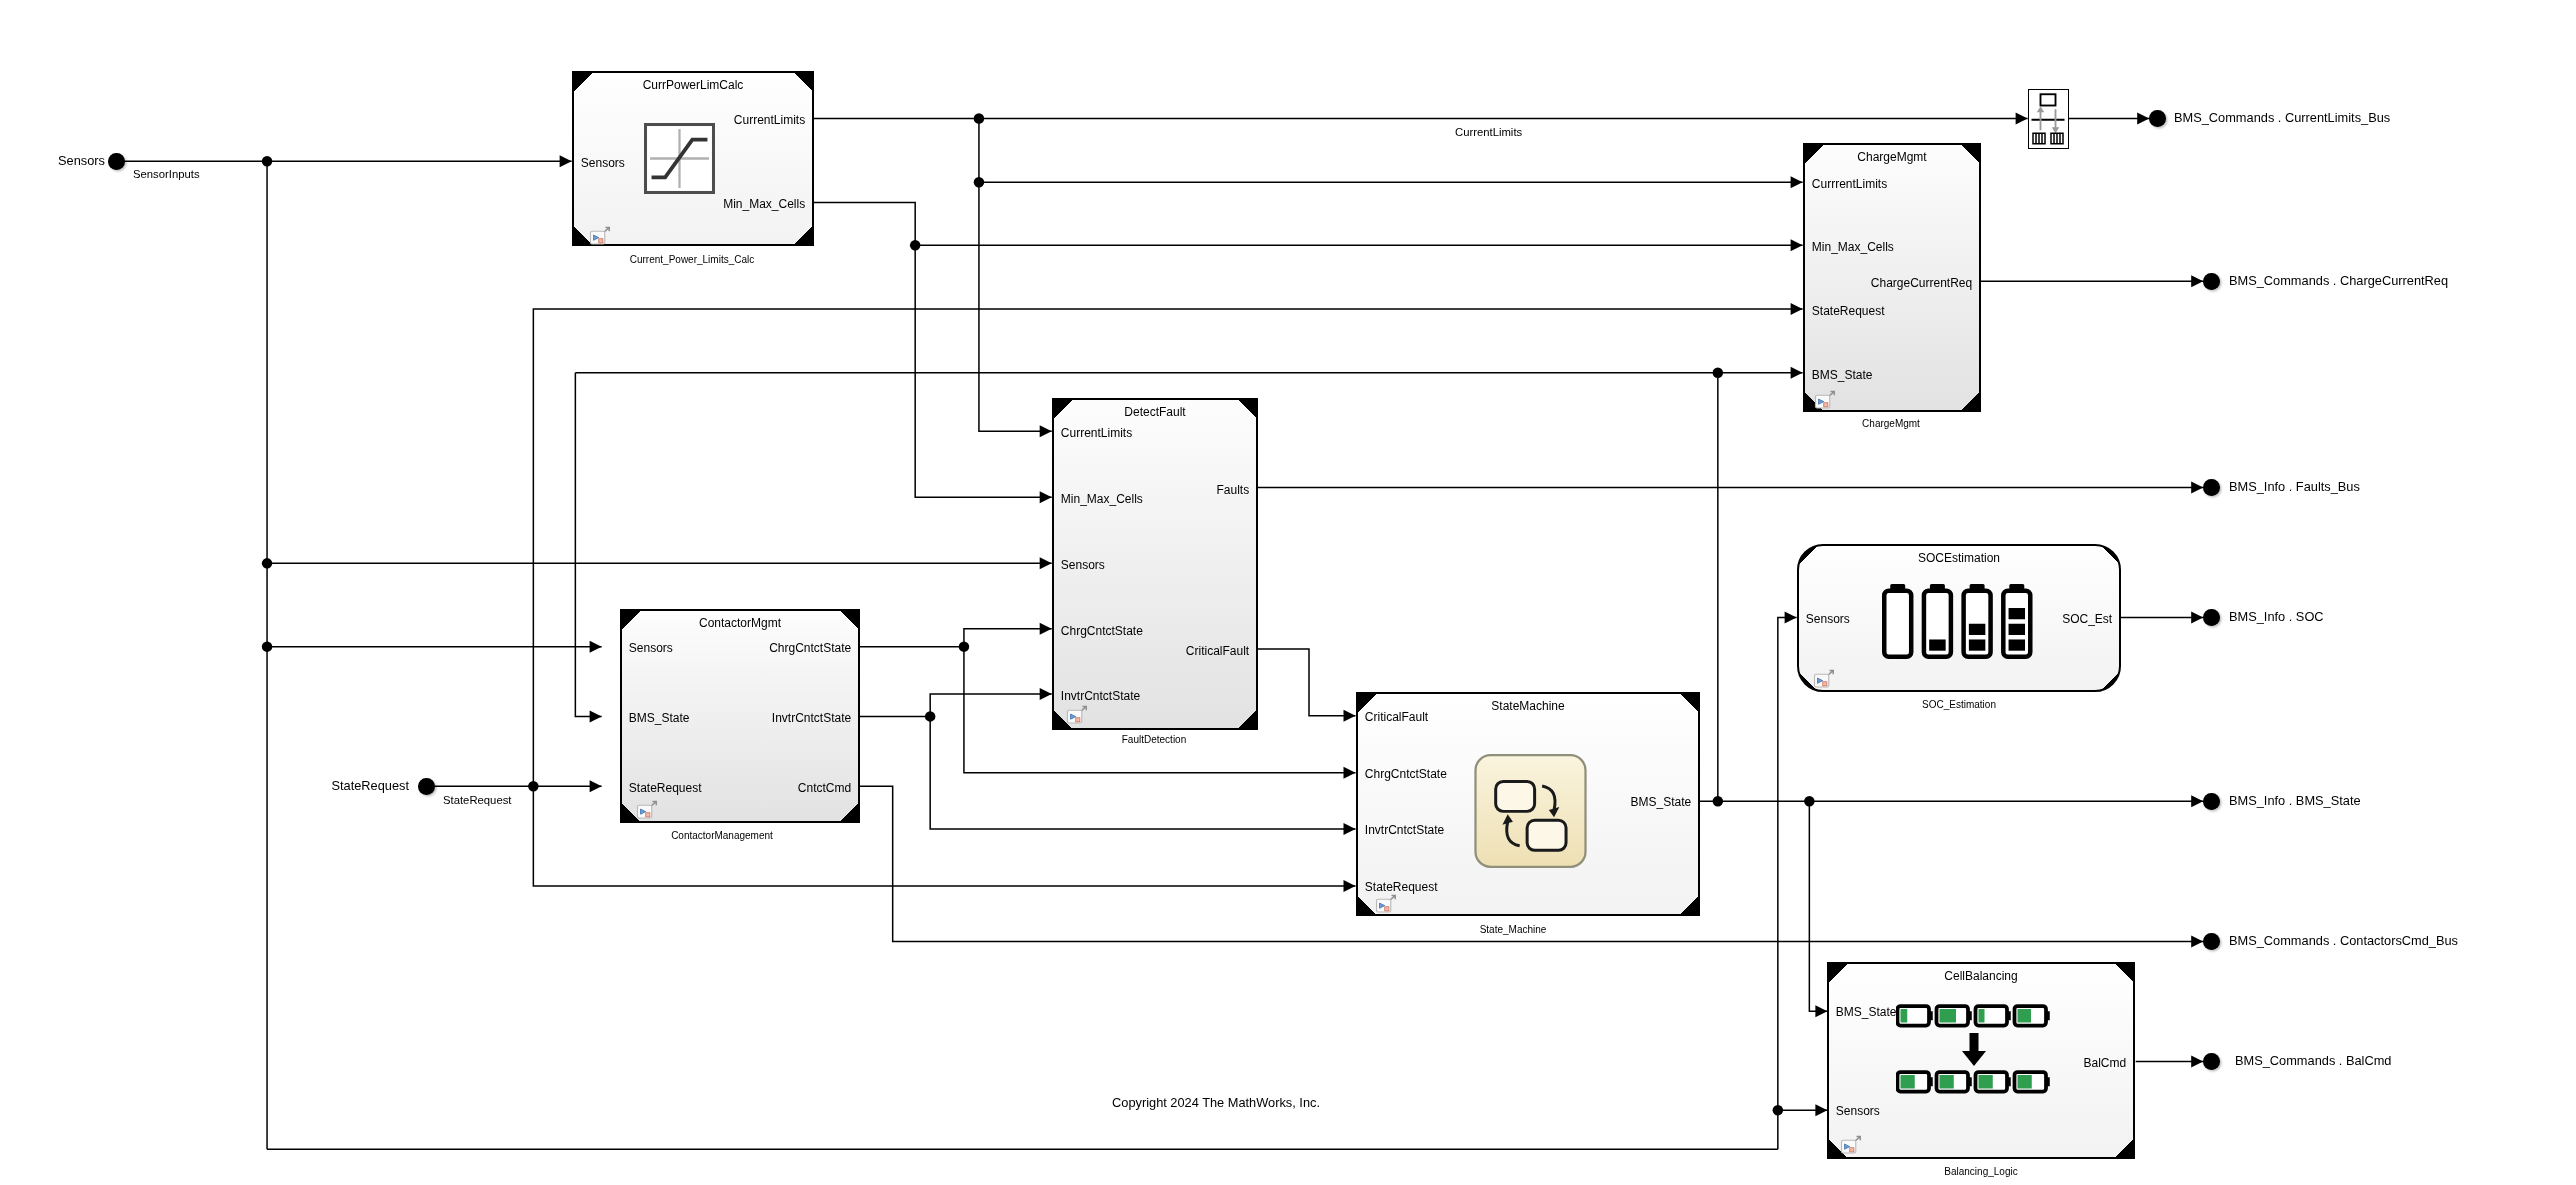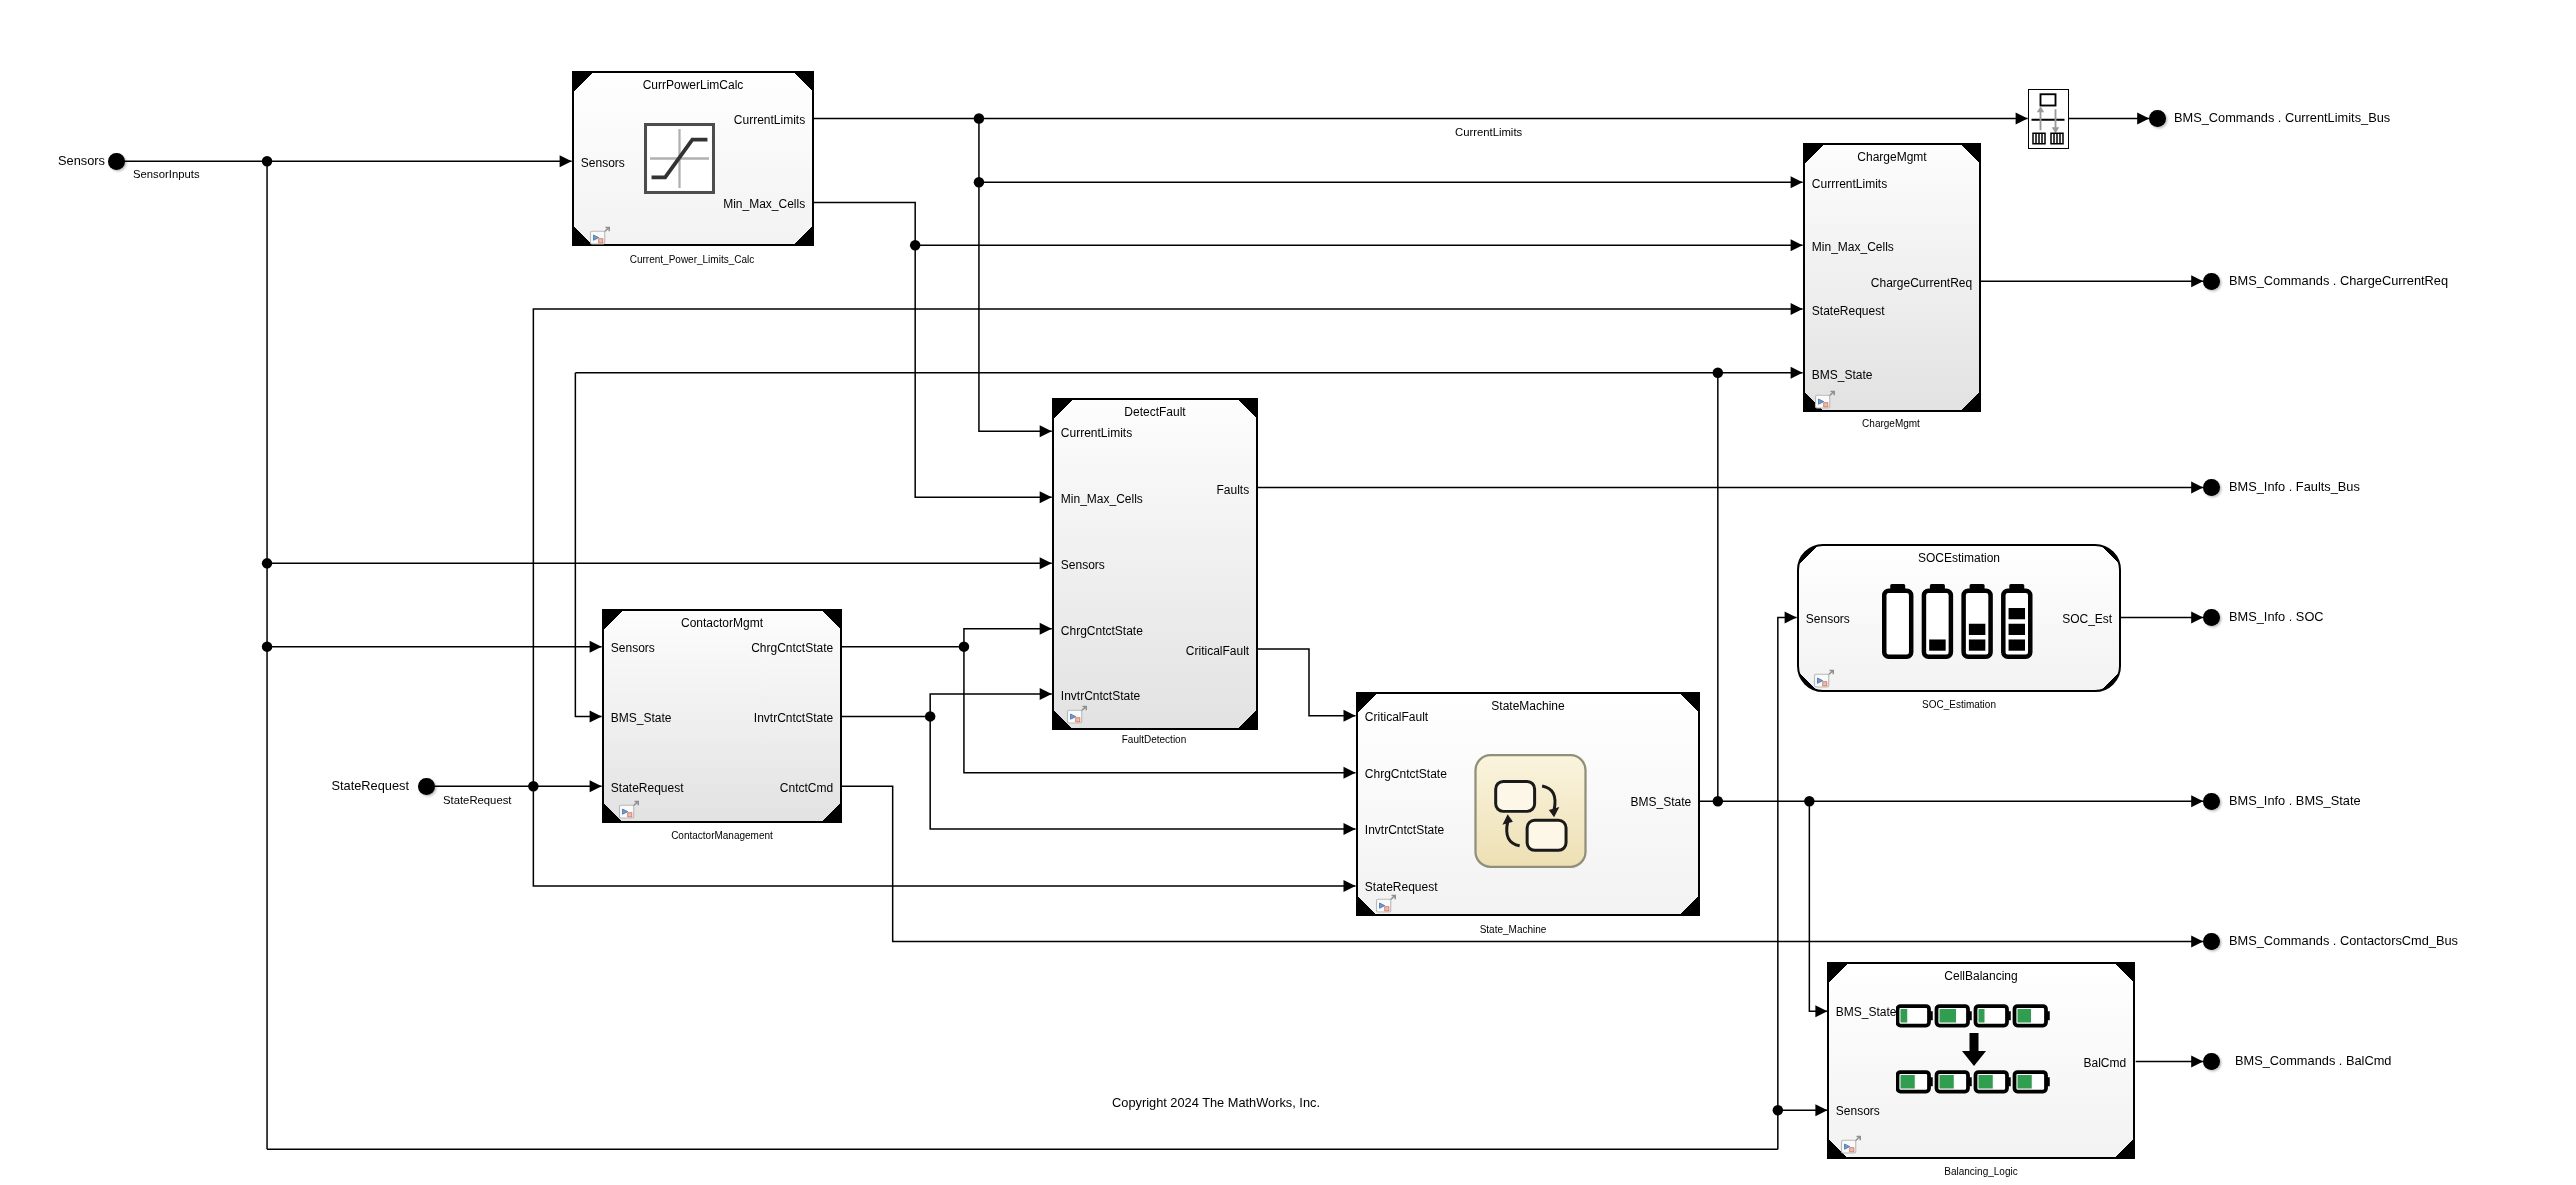--- a/index.html
+++ b/index.html
@@ -197,21 +197,21 @@
     <div class="port-label out" style="top:244px;">CriticalFault</div>
     <svg class="badge" style="left:12px;top:305px;" width="22.5" height="19.5" viewBox="0 0 30 26">
       <path d="M19,9 L27,2 M22,2 h5 v5" stroke="#8f8f8f" stroke-width="2" fill="none"></path>
       <rect x="2" y="7" width="19" height="17" rx="2" fill="#fafafa" stroke="#b9b9b9" stroke-width="1.5"></rect>
       <path d="M6,12 l7,3.5 -7,3.5 z" fill="#6d9ad0" stroke="#3c6eae" stroke-width="1"></path>
       <rect x="13" y="17" width="5.5" height="5.5" fill="#f0b9a9" stroke="#cc6b52" stroke-width="1"></rect>
     </svg>
   </div>
   <div class="block-caption" style="left:959px;top:732px;">FaultDetection</div>
 
-  <div class="block" style="left:602px;top:609px;width:240px;height:214px;">
+  <div class="block" style="left:620px;top:609px;width:240px;height:214px;">
     <div class="block-title">ContactorMgmt</div>
     <div class="port-label in" style="top:30px;">Sensors</div>
     <div class="port-label in" style="top:100px;">BMS_State</div>
     <div class="port-label in" style="top:170px;">StateRequest</div>
     <div class="port-label out" style="top:30px;">ChrgCntctState</div>
     <div class="port-label out" style="top:100px;">InvtrCntctState</div>
     <div class="port-label out" style="top:170px;margin-left:42px;">CntctCmd</div>
     <svg class="badge" style="left:13.5px;top:189px;" width="22.5" height="19.5" viewBox="0 0 30 26">
       <path d="M19,9 L27,2 M22,2 h5 v5" stroke="#8f8f8f" stroke-width="2" fill="none"></path>
       <rect x="2" y="7" width="19" height="17" rx="2" fill="#fafafa" stroke="#b9b9b9" stroke-width="1.5"></rect>

